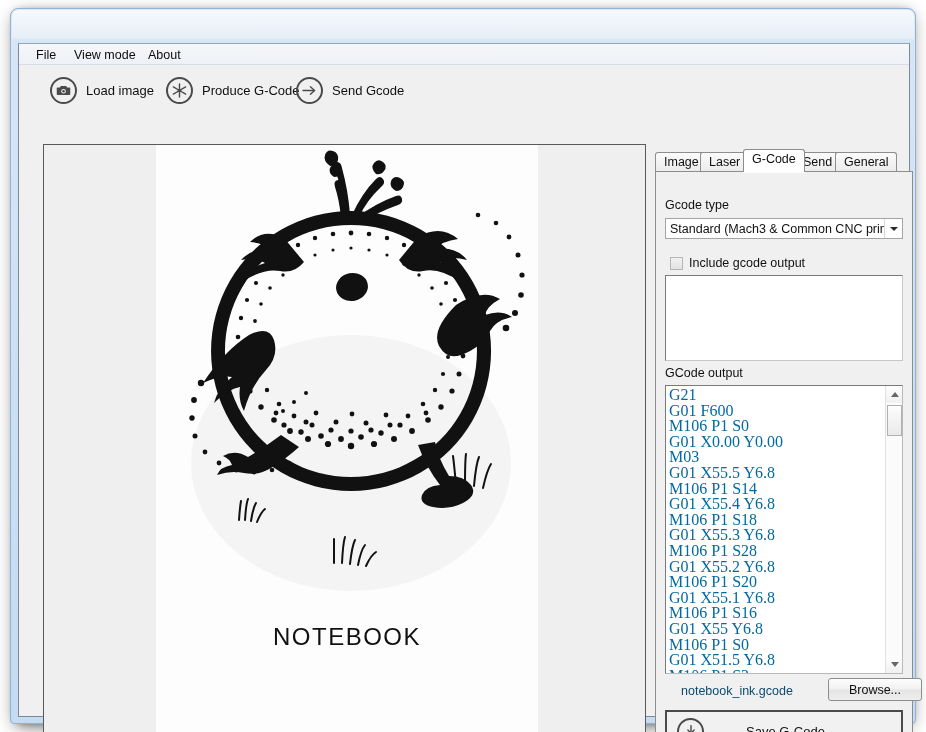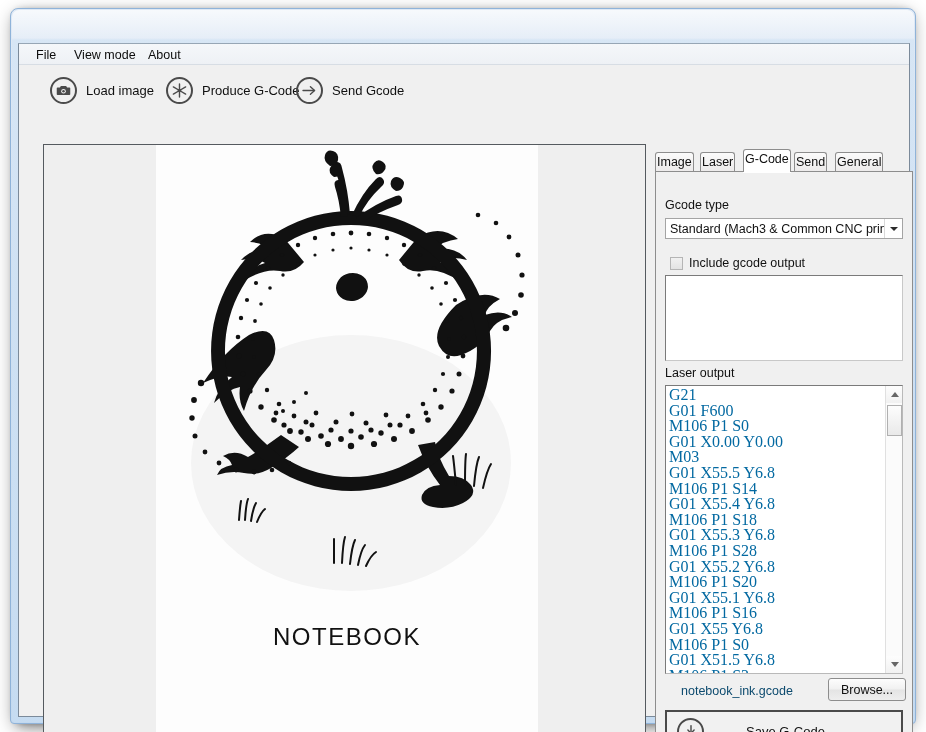--- a/index.html
+++ b/index.html
@@ -104,21 +104,21 @@
   }
   #paper svg{display:block;}
   #paper-caption{
     position:absolute;left:0;right:0;top:478px;text-align:center;
     font-size:24px;letter-spacing:1.5px;color:#111;
   }
   
   #tabhost{position:absolute;left:636px;top:106px;width:258px;height:588px;}
   #tabstrip{position:absolute;left:0;top:0;height:22px;width:100%;}
   .tab{
-    position:absolute;bottom:0;height:20px;padding:0 1px;
+    position:absolute;bottom:0;height:20px;padding:0 8px;
     font-size:12.5px;line-height:19px;color:#101010;
     background:linear-gradient(180deg,#fbfbfb,#eceaea);
     border:1px solid #8d8d8d;border-bottom:none;
     border-radius:3px 3px 0 0;box-sizing:border-box;cursor:default;white-space:nowrap;
   }
   .tab.selected{
     height:23px;background:#ffffff;border-color:#8d8d8d;z-index:5;
     box-shadow:0 1px 0 0 #ffffff;
     margin-top:16px;
   }
@@ -178,21 +178,21 @@
   .sb-arrow-up{width:0;height:0;border-left:4px solid transparent;border-right:4px solid transparent;border-bottom:5px solid #666;}
   .sb-arrow-dn{width:0;height:0;border-left:4px solid transparent;border-right:4px solid transparent;border-top:5px solid #666;}
   #sb-thumb{
     position:absolute;left:1px;top:19px;width:15px;height:31px;
     background:linear-gradient(180deg,#fdfdfd,#e9e9e9);
     border:1px solid #b0b0b0;box-sizing:border-box;cursor:default;
   }
   
   #fname{position:absolute;left:25px;top:512px;font-size:12.5px;color:#0c4a6e;white-space:nowrap;}
   #browse{
-    position:absolute;left:172px;top:506px;width:78px;height:23px;
+    position:absolute;left:172px;top:506px;width:94px;height:23px;
     background:linear-gradient(180deg,#fdfdfd 0%,#f1f1f1 48%,#e4e4e4 52%,#eeeeee 100%);
     border:1px solid #8d8d8d;border-radius:3px;box-sizing:border-box;
     font-size:12.5px;color:#101010;display:flex;align-items:center;justify-content:center;cursor:default;
   }
   
   #save-btn{
     position:absolute;left:9px;top:538px;width:238px;height:42px;
     background:#f1f1f1;border:2px solid #4a4a4a;box-sizing:border-box;
     display:flex;align-items:center;cursor:default;
   }
@@ -448,21 +448,21 @@
               </div>
           </div>
 
           <div id="chk-row">
             <div class="chkbox"></div>
             <div id="chk-label">Include gcode output</div>
           </div>
 
           <div id="prefix-box"></div>
 
-          <div class="grp-label" style="left:9px;top:194px">Laser output</div>
+          <div class="grp-label" style="left:9px;top:194px">GCode output</div>
 
           <div id="gc-box">
             <div id="gc-lines">G21
 G01 F600
 M106 P1 S0
 G01 X0.00 Y0.00
 M03
 G01 X55.5 Y6.8
 M106 P1 S14
 G01 X55.4 Y6.8

